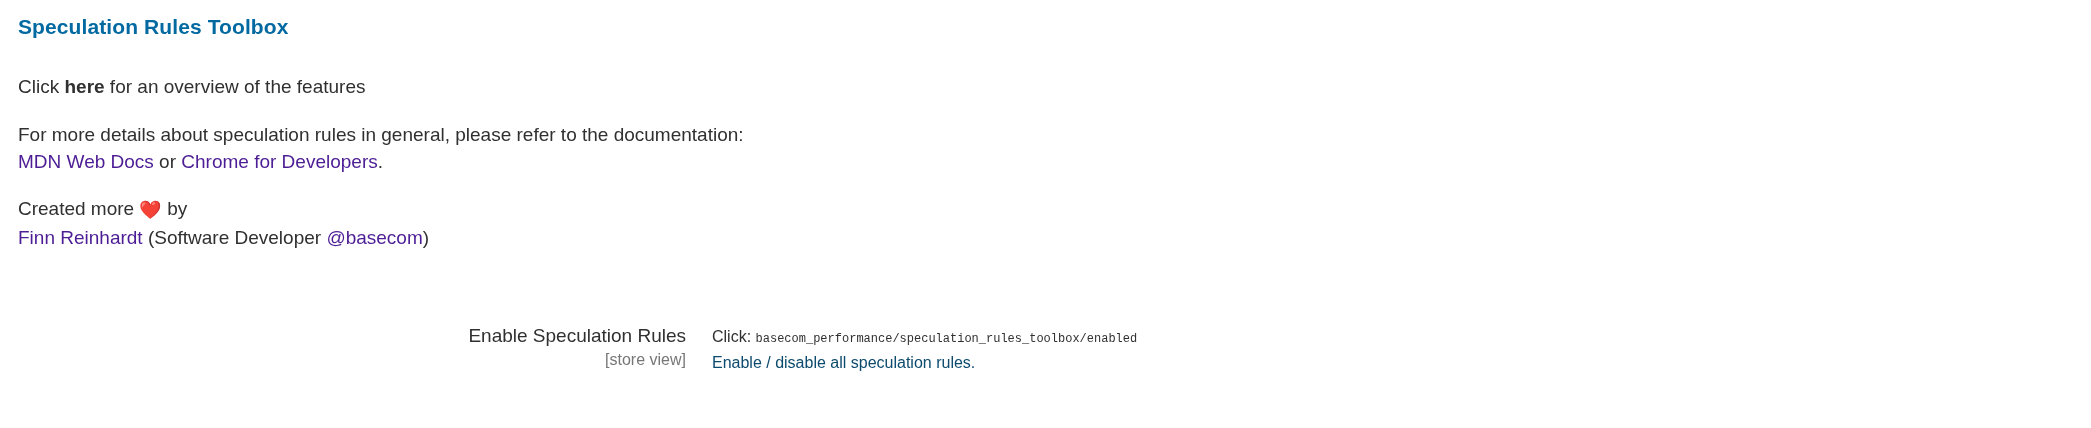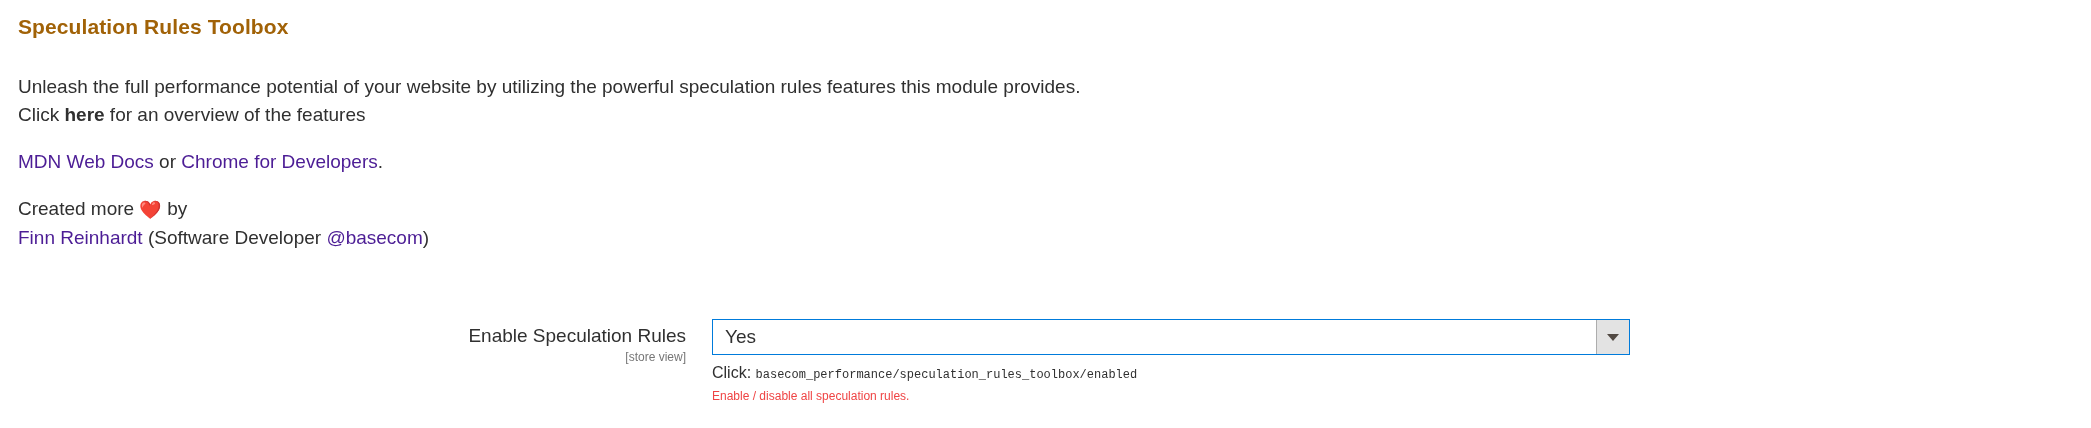--- a/index.html
+++ b/index.html
@@ -18,21 +18,21 @@
     position: relative;
   }
 
   .module-info {
     padding: 14px 0 0 18px;
   }
 
   .page-title {
     font-size: 21px;
     font-weight: bold;
-    color: #a16207;
+    color: #0369a1;
     letter-spacing: 0.1px;
     margin: 0 0 34px 0;
     line-height: 1.2;
   }
 
   .para {
     margin: 0 0 20px 0;
     line-height: 1.44;
     font-size: 19px;
     color: #303030;
@@ -74,21 +74,21 @@
 
   .field-label {
     font-size: 19px;
     color: #303030;
     line-height: 1.2;
     display: block;
   }
 
   .scope-note {
     display: block;
-    font-size: 12px;
+    font-size: 16px;
     color: #767676;
     line-height: 1.3;
     margin-top: 2px;
   }
 
   .field-control-col {
     flex: 1;
     padding-top: 19px;
   }
 
@@ -144,63 +144,57 @@
   }
 
   .mono {
     font-family: "Liberation Mono", "DejaVu Sans Mono", monospace;
     font-size: 12px;
     color: #303030;
   }
 
   .field-comment {
     margin-top: 2px;
-    font-size: 12px;
-    color: #ef4444;
+    font-size: 16px;
+    color: #0c4a6e;
     line-height: 1.5;
   }
 </style>
 </head>
 <body>
 
 <div class="module-info">
 
   <h1 class="page-title">Speculation Rules Toolbox</h1>
 
   <p class="para">
-    <span class="para-line">Unleash the full performance potential of your website by utilizing the powerful speculation rules features this module provides.</span>
     <span class="para-line"><span>Click </span><b class="strong">here</b><span> for an overview of the features</span></span>
   </p>
 
   <p class="para">
+    <span class="para-line">For more details about speculation rules in general, please refer to the documentation:</span>
     <span class="para-line"><a class="link">MDN Web Docs</a><span> or </span><a class="link">Chrome for Developers</a><span>.</span></span>
   </p>
 
   <p class="para">
     <span class="para-line"><span>Created more </span><span class="heart">❤️</span><span> by</span></span>
     <span class="para-line"><a class="link">Finn Reinhardt</a><span> (Software Developer </span><a class="link">@basecom</a><span>)</span></span>
   </p>
 
 </div>
 
 <div class="field-row">
 
   <div class="field-label-col">
     <label class="field-label">Enable Speculation Rules</label>
     <span class="scope-note">[store view]</span>
   </div>
 
   <div class="field-control-col">
 
-    <div class="select-wrap">
-      <div class="admin-select">Yes</div>
-      <div class="select-button">
-        <span class="caret"></span>
-      </div>
-    </div>
 
     <div class="field-note"><span>Click:</span> <span class="mono">basecom_performance/speculation_rules_toolbox/enabled</span></div>
 
     <div class="field-comment">Enable / disable all speculation rules.</div>
 
   </div>
 
 </div>
 
 </body></html>

